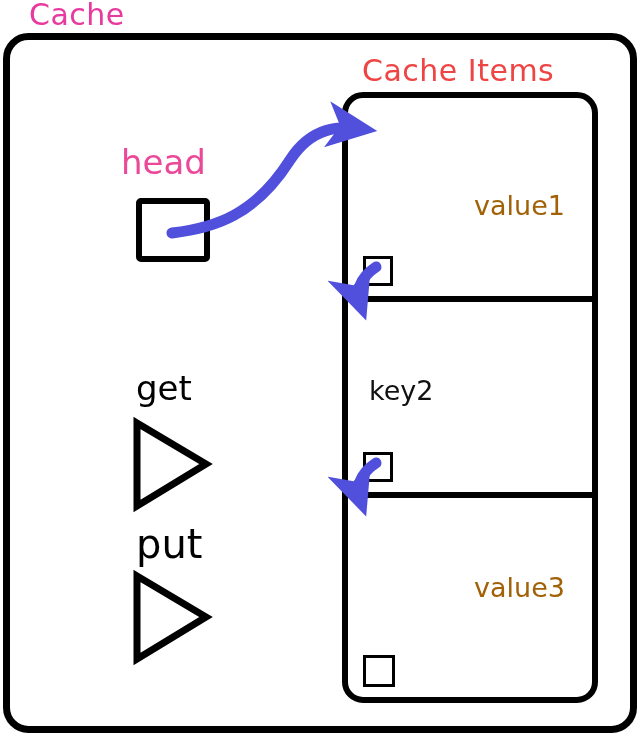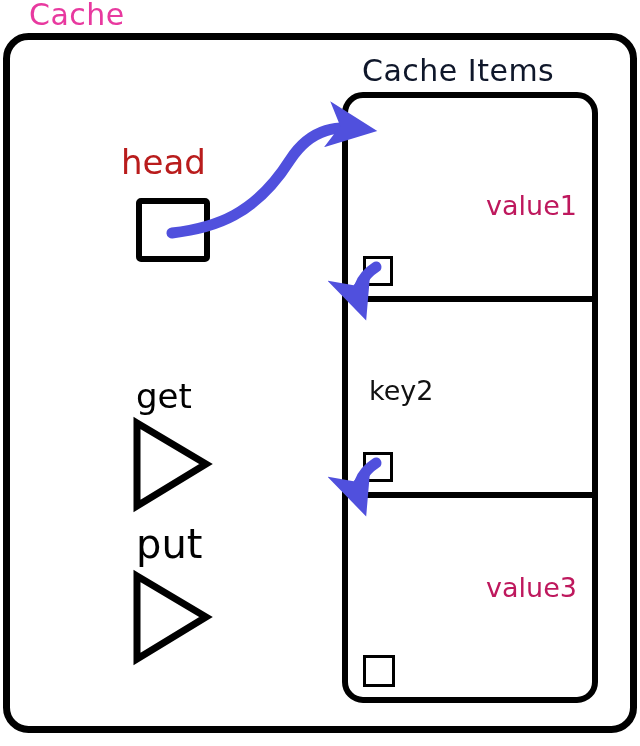--- a/index.html
+++ b/index.html
@@ -34,51 +34,50 @@
     left: 29px;
     top: -3px;
     font-size: 30px;
     color: #e8399f;
     letter-spacing: 0.5px;
   }
   .items-title {
     left: 362px;
     top: 53px;
     font-size: 30px;
-    color: #0f172a;
+    color: #ef4444;
     letter-spacing: 0.5px;
   }
   .head-label {
     left: 121px;
     top: 142px;
     font-size: 34px;
-    color: #b91c1c;
+    color: #ec4899;
   }
   .get-label {
     left: 136px;
-    top: 376px;
+    top: 368px;
     font-size: 34px;
     color: #000000;
   }
   .put-label {
     left: 136px;
     top: 521px;
     font-size: 40px;
     color: #000000;
   }
   .cell-key {
     font-size: 27px;
     color: #111111;
     left: 369px;
   }
   .cell-value {
     font-size: 27px;
-    color: #be185d;
+    color: #a16207;
     left: 474px;
-    margin-left: 12px;
   }
   .row1-text { top: 190px; }
   .row2-text { top: 375px; }
   .row3-text { top: 572px; }
 </style>
 </head>
 <body>
 
 <div id="canvas">
 

